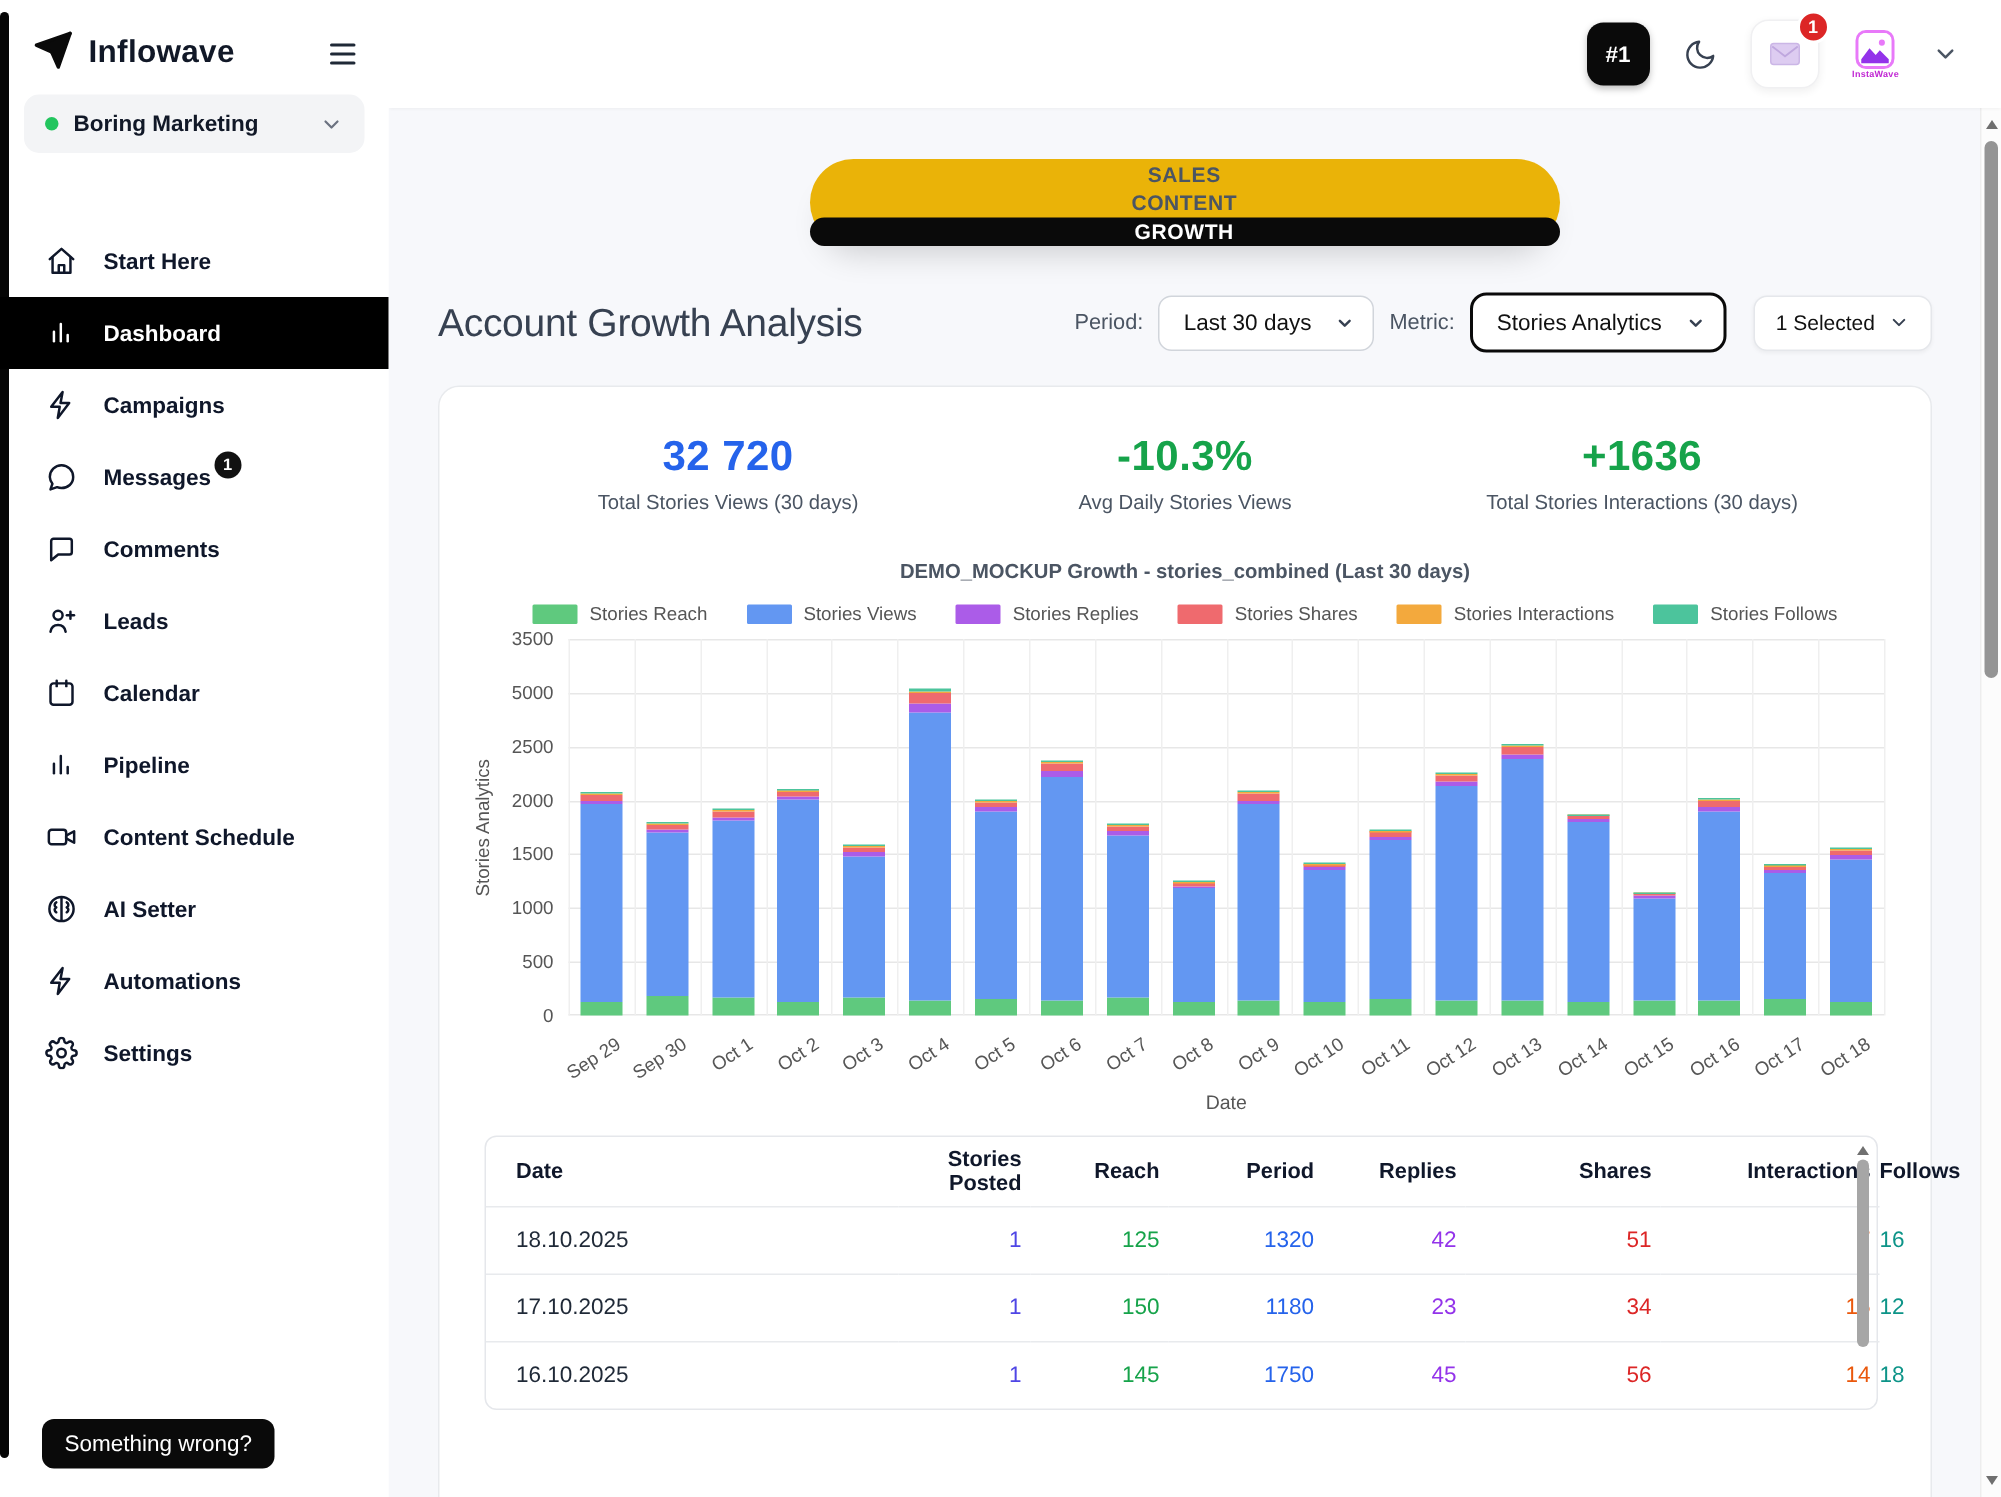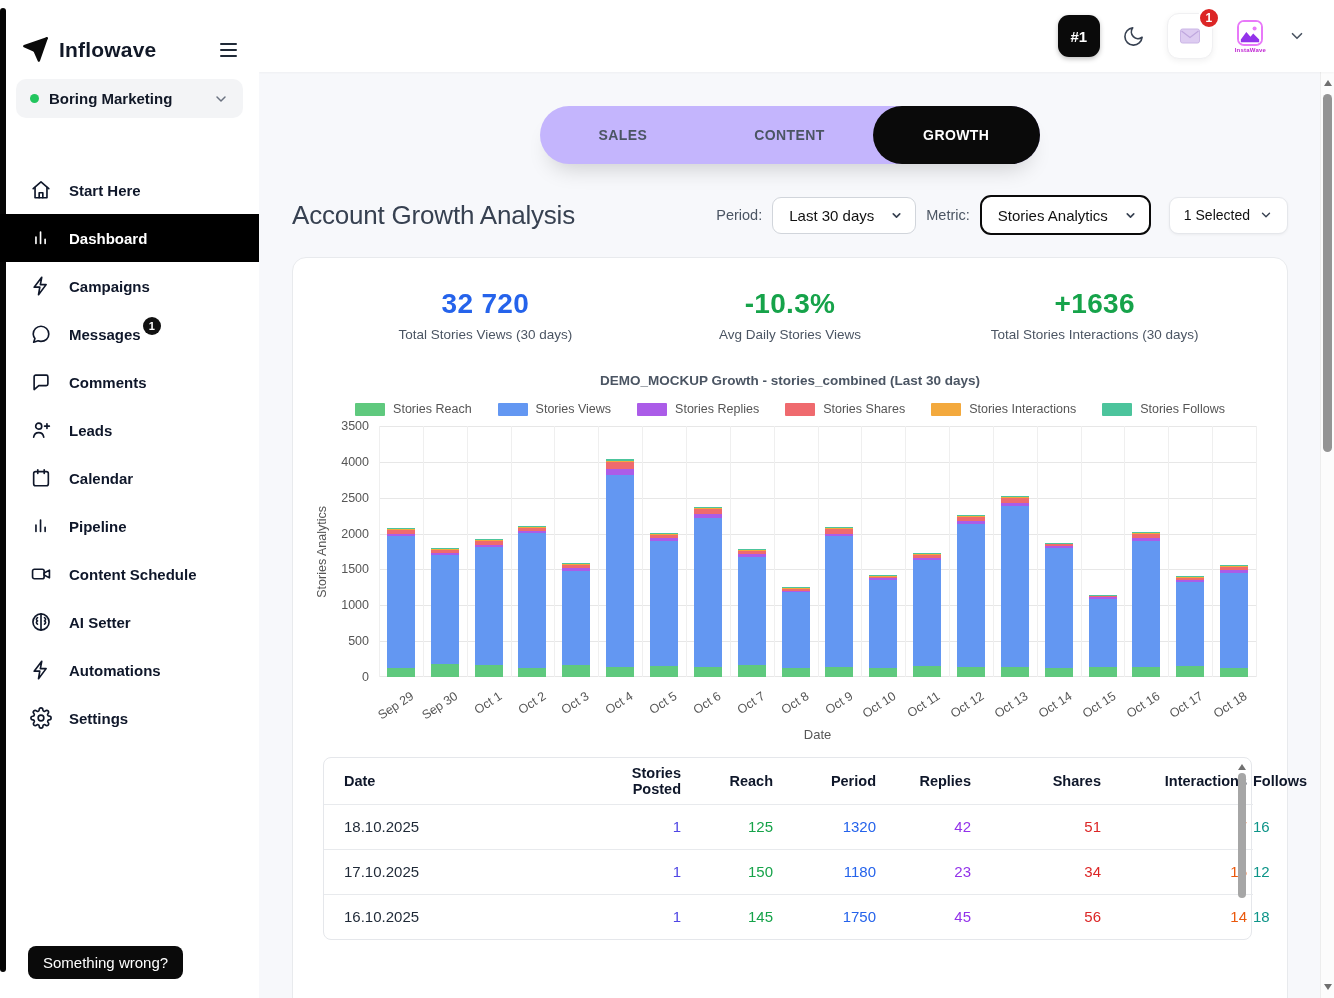--- a/index.html
+++ b/index.html
@@ -3,21 +3,21 @@
 <meta charset="utf-8">
 <style>
   * { margin:0; padding:0; box-sizing:border-box; }
   html,body { width:1334px; height:998px; overflow:hidden; background:#fff;
     font-family:"Liberation Sans","DejaVu Sans",sans-serif; color:#111827; }
   .app { position:relative; width:1334px; height:998px; overflow:hidden; }
 
   
   .sidebar { position:absolute; left:0; top:0; width:259px; height:998px; background:#fff; z-index:6; }
   .side-edge { position:absolute; left:0; top:8px; width:6px; height:964px; background:#050505; border-radius:4px; }
-  .side-head { display:flex; align-items:center; padding:36px 18px 0 22px; }
+  .side-head { display:flex; align-items:flex-end; padding:20px 18px 0 22px; }
   .logo { color:#0a0a0a; display:flex; margin-right:10px; }
   .app-name { font-size:21px; font-weight:700; letter-spacing:.2px; flex:1; }
   .burger { background:none; border:none; cursor:pointer; display:flex; flex-direction:column; gap:4px; padding:4px; }
   .burger i { display:block; width:17px; height:2px; background:#1f2937; border-radius:1px; }
   .workspace { margin:16px 16px 0 16px; height:39px; background:#f3f4f6; border-radius:10px;
     display:flex; align-items:center; padding:0 14px; cursor:pointer; }
   .dot { width:9px; height:9px; border-radius:50%; background:#22c55e; margin-right:10px; }
   .ws-name { font-size:15px; font-weight:600; flex:1; }
   .workspace svg { color:#6b7280; }
   nav { margin-top:48px; }
@@ -43,22 +43,22 @@
   .notif { position:absolute; top:-7px; right:-8px; width:22px; height:22px; border-radius:50%; background:#dc2626;
     border:2px solid #fff; color:#fff; font-size:12px; font-weight:700; display:flex; align-items:center; justify-content:center; }
   .avatar { display:flex; flex-direction:column; align-items:center; cursor:pointer; gap:1px; }
   .avatar-img { width:26px; height:26px; border-radius:7px; border:2px solid #e879f9; background:#fff; overflow:hidden; display:flex; }
   .avatar-name { font-size:6px; font-weight:700; color:#c026d3; letter-spacing:.2px; }
   .prof-chev { color:#4b5563; cursor:pointer; }
 
   .content { position:absolute; left:0; right:14px; top:72px; bottom:0; background:#f7f8fb; overflow:hidden; }
 
   
-  .tabsbar { margin:34px auto 0; width:500px; height:58px; background:#c4b5fd; border-radius:29px;
-    display:flex; box-shadow:0 14px 22px -10px rgba(0,0,0,.18); }
+  .tabsbar { margin:34px auto 0; width:500px; height:58px; background:#eab308; border-radius:29px;
+    display:flex; box-shadow:0 14px 22px -10px rgba(0,0,0,.18);flex-direction:column; }
   .tab { flex:1; border:none; background:none; font-family:inherit; font-size:14px; font-weight:700;
     letter-spacing:.4px; color:#4b5563; cursor:pointer; border-radius:29px; }
   .tab.active { background:#0a0a0a; color:#fff; }
 
   
   .sectionrow { display:flex; align-items:center; margin:31px 32px 0 33px; }
   .page-title { font-size:26px; font-weight:300; color:#374151; letter-spacing:-.2px; flex:1; }
   .controls { display:flex; align-items:center; gap:10px; }
   .ctl-label { font-size:14.5px; color:#4b5563; }
   .select { background:#fff; border:1px solid #d1d5db; border-radius:9px; height:37px; padding:0 12px 0 16px;
@@ -381,21 +381,21 @@
               <span class="ytick" style="top: 215.143px;">500</span>
               <div class="hgrid" style="top: 179.286px;"></div>
               <span class="ytick" style="top: 179.286px;">1000</span>
               <div class="hgrid" style="top: 143.429px;"></div>
               <span class="ytick" style="top: 143.429px;">1500</span>
               <div class="hgrid" style="top: 107.571px;"></div>
               <span class="ytick" style="top: 107.571px;">2000</span>
               <div class="hgrid" style="top: 71.7143px;"></div>
               <span class="ytick" style="top: 71.7143px;">2500</span>
               <div class="hgrid" style="top: 35.8571px;"></div>
-              <span class="ytick" style="top: 35.8571px;">4000</span>
+              <span class="ytick" style="top: 35.8571px;">5000</span>
               <div class="hgrid" style="top: 0px;"></div>
               <span class="ytick" style="top: 0px;">3500</span>
               <div class="vgrid" style="left: 0px;"></div>
               <div class="vgrid" style="left: 43.85px;"></div>
               <div class="vgrid" style="left: 87.7px;"></div>
               <div class="vgrid" style="left: 131.55px;"></div>
               <div class="vgrid" style="left: 175.4px;"></div>
               <div class="vgrid" style="left: 219.25px;"></div>
               <div class="vgrid" style="left: 263.1px;"></div>
               <div class="vgrid" style="left: 306.95px;"></div>

